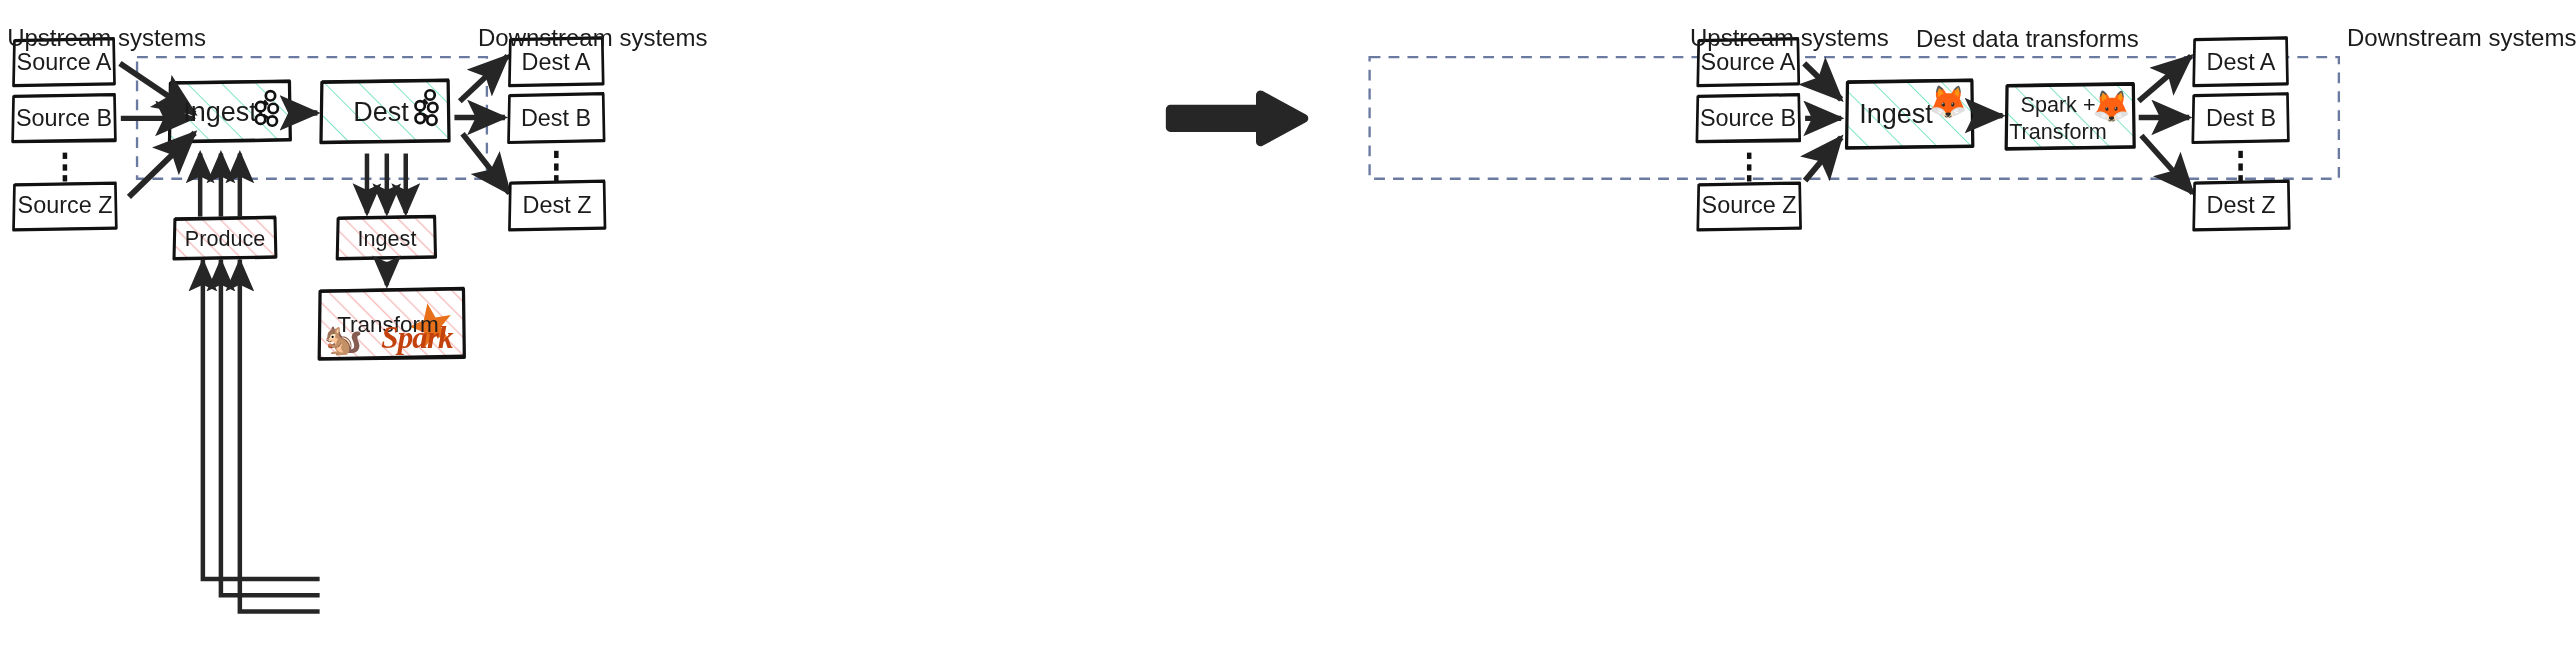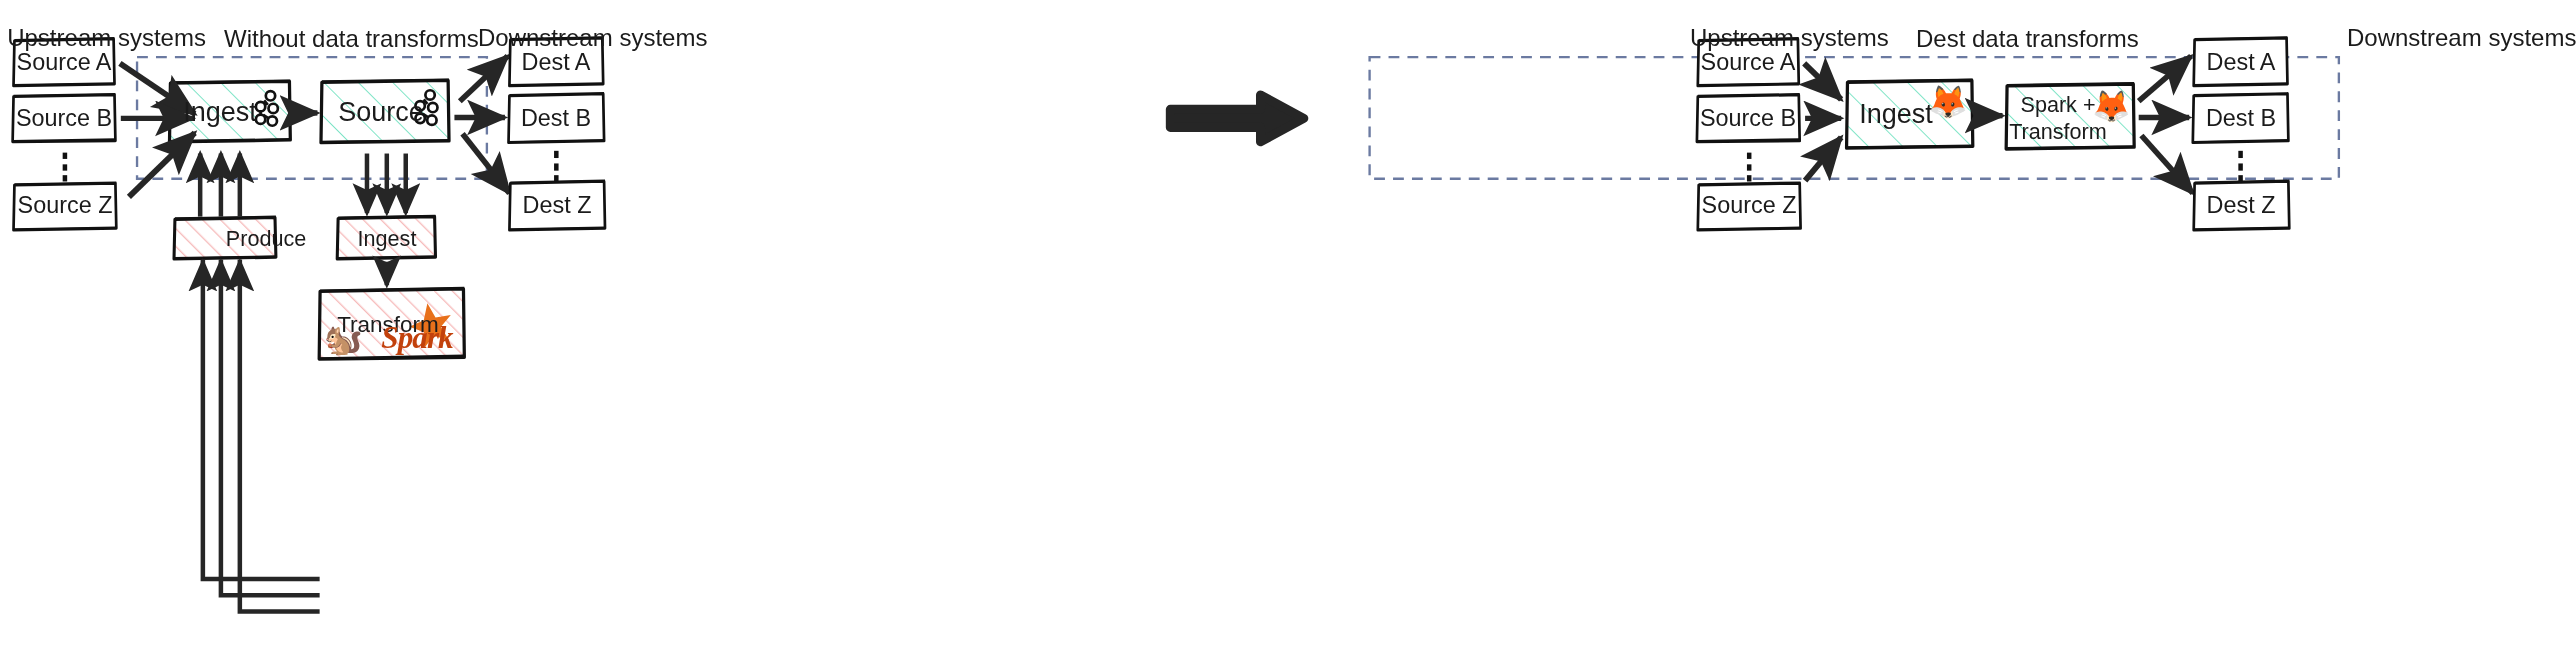--- a/index.html
+++ b/index.html
@@ -235,31 +235,30 @@
       <line x1="2485" y1="181" x2="2485" y2="189"></line>
       <line x1="2485" y1="194" x2="2485" y2="201"></line>
     </g>
 
     <g>
       <path d="M474,336 L483,352 L500,349 L489,362 L498,377 L481,372 L471,385 L470,368 L454,362 L470,355 Z" fill="#e8701a"></path>
     </g>
   </svg>
 
   <div class="lbl" style="left:7.2px;top:2.7px;">Upstream systems</div>
-  <div class="sectitle" style="left:224px;top:25px;">Without data transforms</div>
   <div class="lbl" style="left:478px;top:2.7px;">Downstream systems</div>
 
   <div class="boxtext" style="left:64px;top:63px;">Source A</div>
   <div class="boxtext" style="left:64px;top:119px;">Source B</div>
   <div class="boxtext" style="left:65px;top:206px;">Source Z</div>
 
   <div class="boxtext" style="left:220px;top:113px;font-size:27px;">Ingest</div>
-  <div class="boxtext" style="left:381px;top:113px;font-size:27px;">Source</div>
-
-  <div class="boxtext" style="left:225px;top:239px;font-size:21.6px;margin-left:41px;">Produce</div>
+  <div class="boxtext" style="left:381px;top:113px;font-size:27px;">Dest</div>
+
+  <div class="boxtext" style="left:225px;top:239px;font-size:21.6px;">Produce</div>
   <div class="boxtext" style="left:387px;top:239px;font-size:21.6px;">Ingest</div>
   <div class="boxtext" style="left:388px;top:325px;font-size:22.5px;">Transform</div>
 
   <div class="emoji" style="left:344px;top:339px;">🐿️</div>
   <div class="sparkwrap" style="left:417px;top:338px;">
     <span class="sparktxt">Spark</span>
   </div>
 
   <div class="boxtext" style="left:556px;top:63px;">Dest A</div>
   <div class="boxtext" style="left:556px;top:119px;">Dest B</div>

